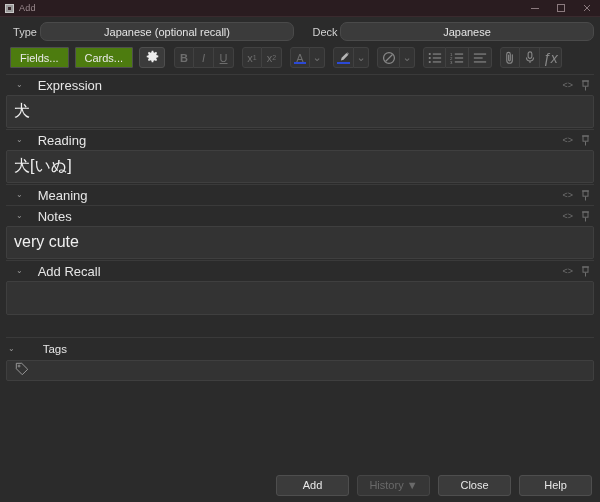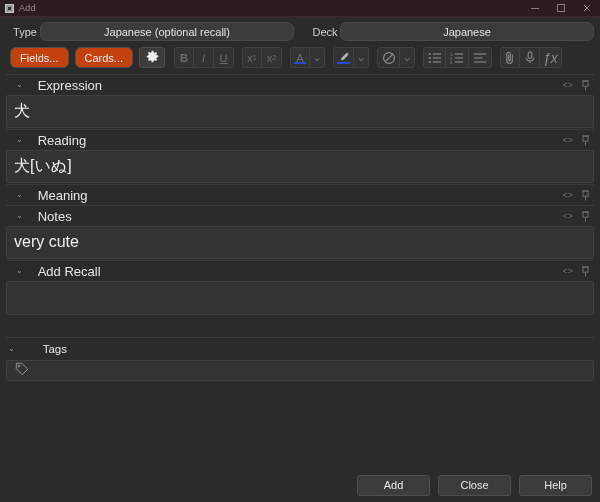--- a/index.html
+++ b/index.html
@@ -78,23 +78,23 @@
   
   .toolbar {
     display: flex;
     align-items: center;
     padding: 2px 6px 6px 10px;
     gap: 0;
   }
   .tb-text-btn {
     height: 21px;
     padding: 0 9px;
-    background: #c2410c;
+    background: #4d7c0f;
     border: 1px solid #4e4e4e;
-    border-radius: 6px;
+    border-radius: 1px;
     color: #eaeaea;
     font-size: 11px;
     display: flex; align-items: center;
     margin-right: 6px;
   }
   .tb-gear {
     height: 21px; width: 26px;
     background: #3b3b3b;
     border: 1px solid #4e4e4e;
     border-radius: 3px;
@@ -463,15 +463,16 @@
     <svg width="14" height="14" viewBox="0 0 16 16">
       <path d="M1.5 1.5h6.2l6.8 6.8-6.2 6.2-6.8-6.8z" fill="none" stroke="#9a9a9a" stroke-width="1.1" stroke-linejoin="round"></path>
       <circle cx="4.6" cy="4.6" r="1.1" fill="none" stroke="#9a9a9a" stroke-width="1"></circle>
     </svg>
   </span>
   <span></span>
 </div>
 
 <div class="footer">
   <div class="fbtn">Add</div>
+  <div class="fbtn disabled">History ▼</div>
   <div class="fbtn">Close</div>
   <div class="fbtn">Help</div>
 </div>
 
 </body></html>

